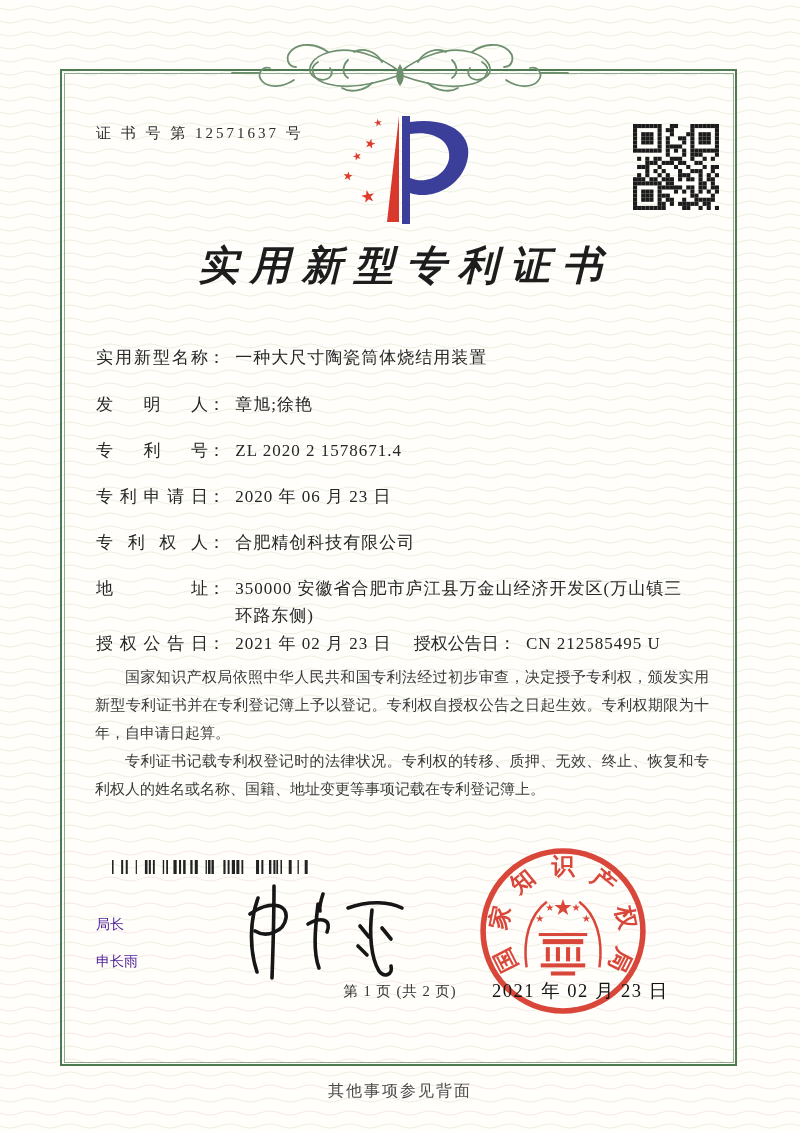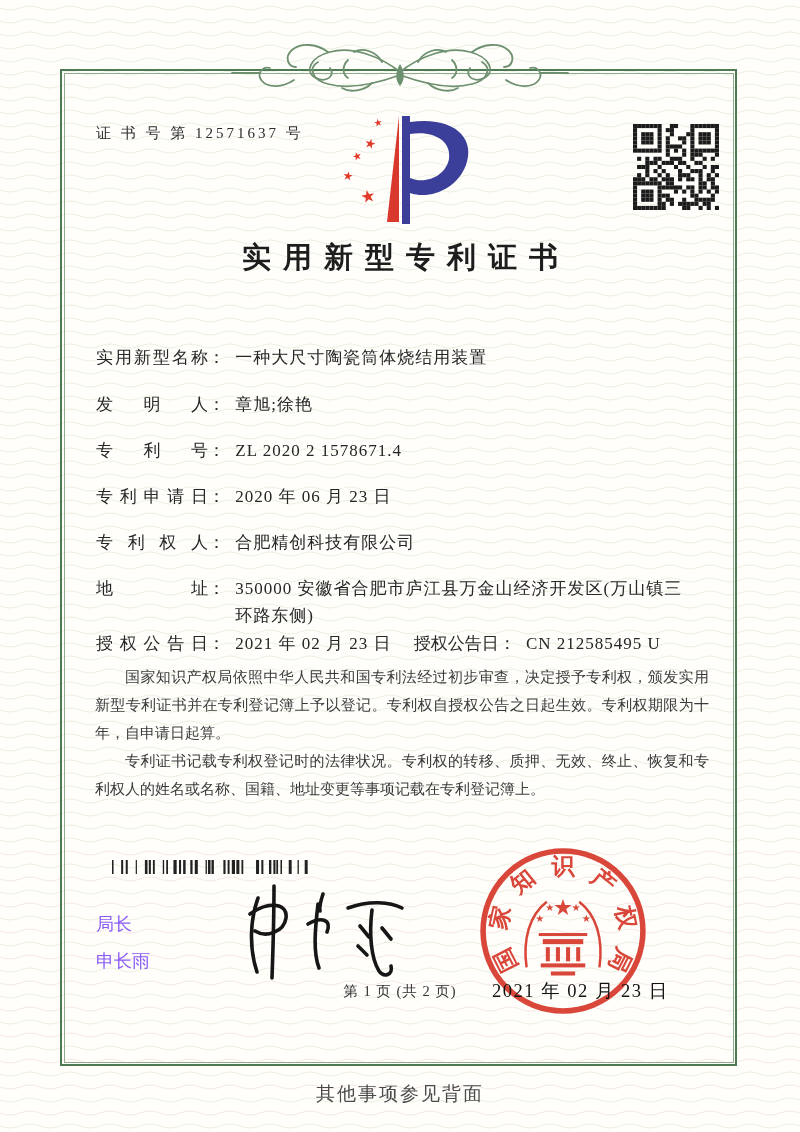--- a/index.html
+++ b/index.html
@@ -12,49 +12,49 @@
   .frame{position:absolute;left:60px;top:69px;width:673px;height:993px;
     border:2.5px solid #4d7a53;z-index:1;}
   .frame-inner{position:absolute;left:1.5px;top:1.5px;right:1.5px;bottom:1.5px;
     border:1.5px solid #8fac90;}
   .flourish{position:absolute;left:50%;top:38px;transform:translateX(-50%);z-index:2;}
   .cert-no{position:absolute;left:96px;top:124px;font-size:15px;letter-spacing:3px;
     color:#2c2c2c;z-index:2;}
   .logo{position:absolute;left:326px;top:110px;z-index:2;}
   .qr{position:absolute;left:633px;top:124px;z-index:2;}
   .title{position:absolute;left:0;width:100%;top:238px;text-align:center;
-    font-size:29px;font-weight:bold;letter-spacing:12px;text-indent:12px;
-    color:#1d1d1d;z-index:2;}
+    font-size:40px;font-weight:bold;letter-spacing:12px;text-indent:12px;
+    color:#1d1d1d;z-index:2;font-style:italic;}
   .fields{position:absolute;left:96px;top:344px;width:618px;z-index:2;
     font-size:17px;color:#262626;}
   .frow{margin-bottom:19px;line-height:27px;white-space:nowrap;}
   .frow.first{margin-bottom:20px;}
   .frow.addr{margin-bottom:1px;}
   .flabel{display:inline-block;width:112px;text-align:justify;text-align-last:justify;
     vertical-align:top;}
   .fcolon{display:inline-block;vertical-align:top;}
   .fvalue{display:inline-block;vertical-align:top;margin-left:6px;letter-spacing:1px;
     white-space:normal;}
   .addr .fvalue{max-width:458px;}
   .glabel{display:inline-block;vertical-align:top;}
   .grant2{margin-left:18px;}
   .body-text{position:absolute;left:95px;top:663px;width:614px;font-size:15px;
     line-height:28px;color:#3a3a3a;z-index:2;text-align:justify;}
   .body-text p{margin:0;text-indent:2em;}
   .barcode{position:absolute;left:112px;top:860px;z-index:2;}
-  .signer{position:absolute;left:96px;top:906px;z-index:2;font-size:18px;
-    line-height:37px;color:#8b5cf6;font-family:Liberation Sans, sans-serif;}
+  .signer{position:absolute;left:96px;top:906px;z-index:2;font-size:14px;
+    line-height:37px;color:#4c1d95;font-family:Liberation Sans, sans-serif;}
   .signature{position:absolute;left:222px;top:878px;z-index:2;}
   .seal{position:absolute;left:476px;top:844px;z-index:2;opacity:.93;}
   .seal-date{position:absolute;left:492px;top:978px;font-size:18.5px;letter-spacing:1.5px;
     color:#121212;z-index:3;}
   .page-num{position:absolute;left:0;width:100%;top:982px;text-align:center;
     font-size:14.5px;color:#333;z-index:2;letter-spacing:1px;}
   .back-note{position:absolute;left:0;width:100%;top:1081px;text-align:center;
-    font-size:19px;color:#4a4a4a;z-index:2;letter-spacing:2px;}
+    font-size:16px;color:#4a4a4a;z-index:2;letter-spacing:2px;}
 </style>
 </head>
 <body>
 
 <svg class="waves" id="waves-svg" width="800" height="1132">
     <path d="M-20 8 q10 -4 20 0 q10 4 20 0 q10 -4 20 0 q10 4 20 0 q10 -4 20 0 q10 4 20 0 q10 -4 20 0 q10 4 20 0 q10 -4 20 0 q10 4 20 0 q10 -4 20 0 q10 4 20 0 q10 -4 20 0 q10 4 20 0 q10 -4 20 0 q10 4 20 0 q10 -4 20 0 q10 4 20 0 q10 -4 20 0 q10 4 20 0 q10 -4 20 0 q10 4 20 0 q10 -4 20 0 q10 4 20 0 q10 -4 20 0 q10 4 20 0 q10 -4 20 0 q10 4 20 0 q10 -4 20 0 q10 4 20 0 q10 -4 20 0 q10 4 20 0 q10 -4 20 0 q10 4 20 0 q10 -4 20 0 q10 4 20 0 q10 -4 20 0 q10 4 20 0 q10 -4 20 0 q10 4 20 0 q10 -4 20 0 q10 4 20 0 q10 -4 20 0 q10 4 20 0" fill="none" stroke-width="0.9" stroke="#e4ebd6" opacity="0.85"></path>
     <path d="M-20 21 q10 -4 20 0 q10 4 20 0 q10 -4 20 0 q10 4 20 0 q10 -4 20 0 q10 4 20 0 q10 -4 20 0 q10 4 20 0 q10 -4 20 0 q10 4 20 0 q10 -4 20 0 q10 4 20 0 q10 -4 20 0 q10 4 20 0 q10 -4 20 0 q10 4 20 0 q10 -4 20 0 q10 4 20 0 q10 -4 20 0 q10 4 20 0 q10 -4 20 0 q10 4 20 0 q10 -4 20 0 q10 4 20 0 q10 -4 20 0 q10 4 20 0 q10 -4 20 0 q10 4 20 0 q10 -4 20 0 q10 4 20 0 q10 -4 20 0 q10 4 20 0 q10 -4 20 0 q10 4 20 0 q10 -4 20 0 q10 4 20 0 q10 -4 20 0 q10 4 20 0 q10 -4 20 0 q10 4 20 0 q10 -4 20 0 q10 4 20 0 q10 -4 20 0 q10 4 20 0" fill="none" stroke-width="0.9" stroke="#e4ebd6" opacity="0.85"></path>
     <path d="M-20 34 q10 -4 20 0 q10 4 20 0 q10 -4 20 0 q10 4 20 0 q10 -4 20 0 q10 4 20 0 q10 -4 20 0 q10 4 20 0 q10 -4 20 0 q10 4 20 0 q10 -4 20 0 q10 4 20 0 q10 -4 20 0 q10 4 20 0 q10 -4 20 0 q10 4 20 0 q10 -4 20 0 q10 4 20 0 q10 -4 20 0 q10 4 20 0 q10 -4 20 0 q10 4 20 0 q10 -4 20 0 q10 4 20 0 q10 -4 20 0 q10 4 20 0 q10 -4 20 0 q10 4 20 0 q10 -4 20 0 q10 4 20 0 q10 -4 20 0 q10 4 20 0 q10 -4 20 0 q10 4 20 0 q10 -4 20 0 q10 4 20 0 q10 -4 20 0 q10 4 20 0 q10 -4 20 0 q10 4 20 0 q10 -4 20 0 q10 4 20 0 q10 -4 20 0 q10 4 20 0" fill="none" stroke-width="0.9" stroke="#e4ebd6" opacity="0.85"></path>
     <path d="M-20 47 q10 -4 20 0 q10 4 20 0 q10 -4 20 0 q10 4 20 0 q10 -4 20 0 q10 4 20 0 q10 -4 20 0 q10 4 20 0 q10 -4 20 0 q10 4 20 0 q10 -4 20 0 q10 4 20 0 q10 -4 20 0 q10 4 20 0 q10 -4 20 0 q10 4 20 0 q10 -4 20 0 q10 4 20 0 q10 -4 20 0 q10 4 20 0 q10 -4 20 0 q10 4 20 0 q10 -4 20 0 q10 4 20 0 q10 -4 20 0 q10 4 20 0 q10 -4 20 0 q10 4 20 0 q10 -4 20 0 q10 4 20 0 q10 -4 20 0 q10 4 20 0 q10 -4 20 0 q10 4 20 0 q10 -4 20 0 q10 4 20 0 q10 -4 20 0 q10 4 20 0 q10 -4 20 0 q10 4 20 0 q10 -4 20 0 q10 4 20 0 q10 -4 20 0 q10 4 20 0" fill="none" stroke-width="0.9" stroke="#e4ebd6" opacity="0.85"></path>
     <path d="M-20 60 q10 -4 20 0 q10 4 20 0 q10 -4 20 0 q10 4 20 0 q10 -4 20 0 q10 4 20 0 q10 -4 20 0 q10 4 20 0 q10 -4 20 0 q10 4 20 0 q10 -4 20 0 q10 4 20 0 q10 -4 20 0 q10 4 20 0 q10 -4 20 0 q10 4 20 0 q10 -4 20 0 q10 4 20 0 q10 -4 20 0 q10 4 20 0 q10 -4 20 0 q10 4 20 0 q10 -4 20 0 q10 4 20 0 q10 -4 20 0 q10 4 20 0 q10 -4 20 0 q10 4 20 0 q10 -4 20 0 q10 4 20 0 q10 -4 20 0 q10 4 20 0 q10 -4 20 0 q10 4 20 0 q10 -4 20 0 q10 4 20 0 q10 -4 20 0 q10 4 20 0 q10 -4 20 0 q10 4 20 0 q10 -4 20 0 q10 4 20 0 q10 -4 20 0 q10 4 20 0" fill="none" stroke-width="0.9" stroke="#e4ebd6" opacity="0.85"></path>

